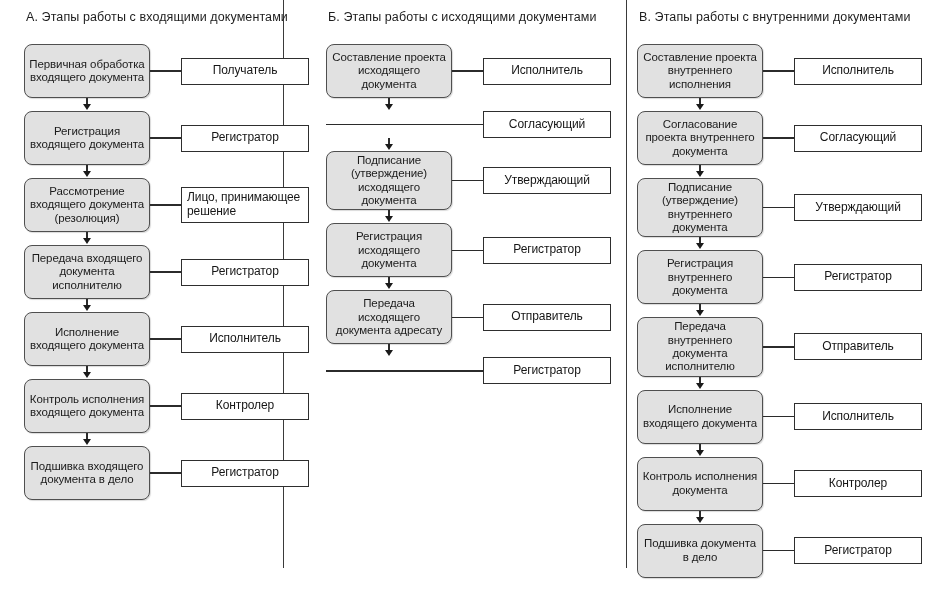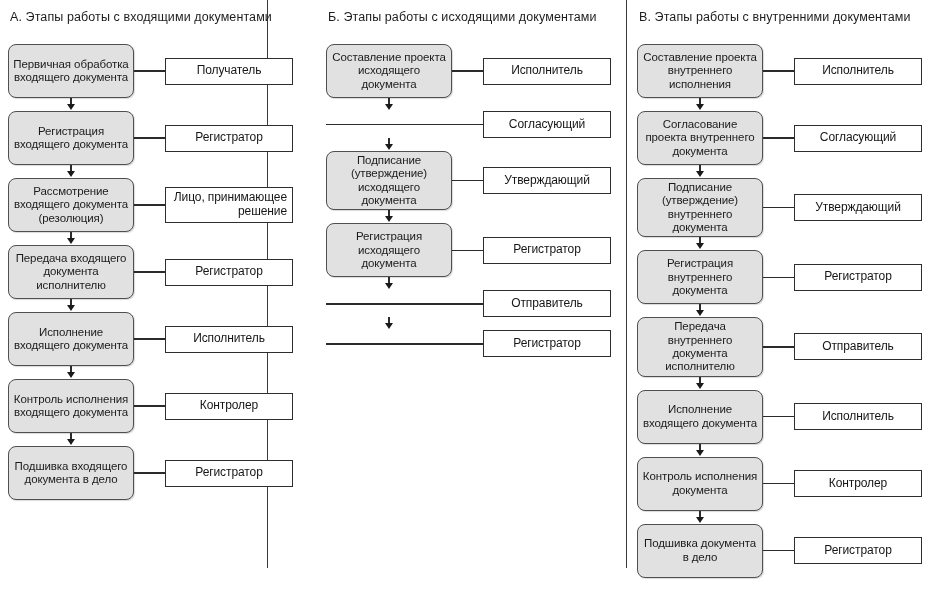--- a/index.html
+++ b/index.html
@@ -15,21 +15,21 @@
     overflow: hidden;
   }
   .col {
     position: absolute;
     top: 0;
     height: 568px;
     box-sizing: border-box;
     padding-top: 10px;
   }
   .col.divider { border-right: 1px solid #3a3a3a; }
-  .col-0 { left: 0;     width: 268px; padding-left: 8px;  }
+  .col-0 { left: 16px;     width: 268px; padding-left: 8px;  }
   .col-1 { left: 310px; width: 317px; padding-left: 16px; }
   .col-2 { left: 622px; width: 319px; padding-left: 15px; }
   .col-title {
     font-size: 12.5px;
     font-weight: 400;
     color: #1d1d1d;
     margin: 0 0 20px 2px;
     height: 14px;
     line-height: 14px;
     letter-spacing: 0.1px;
@@ -73,21 +73,21 @@
   .role-box {
     box-sizing: border-box;
     width: 128px;
     min-height: 27px;
     flex: none;
     background: var(--role-fill, #ffffff);
     border: 1.3px solid var(--role-border, #2e2e2e);
     display: flex;
     align-items: center;
     justify-content: center;
-    text-align: right;
+    text-align: left;
     font-size: 12px;
     line-height: 1.15;
     letter-spacing: -0.1px;
     color: #161616;
     padding: 3px 5px;
   }
   .v-arrow {
     width: 126px;
     height: 13px;
     flex: none;
@@ -209,20 +209,21 @@
         <div class="stage-row">
           <div class="stage-box">Регистрация исходящего документа</div>
           <div class="h-line"></div>
           <div class="role-box">Регистратор</div>
         </div>
         <div class="v-arrow">
           <div class="stem"></div>
           <div class="head"></div>
         </div>
         <div class="stage-row">
+          <div class="stage-box">Передача исходящего документа адресату</div>
           <div class="h-line"></div>
           <div class="role-box">Отправитель</div>
         </div>
         <div class="v-arrow">
           <div class="stem"></div>
           <div class="head"></div>
         </div>
         <div class="stage-row">
           <div class="h-line"></div>
           <div class="role-box">Регистратор</div>

